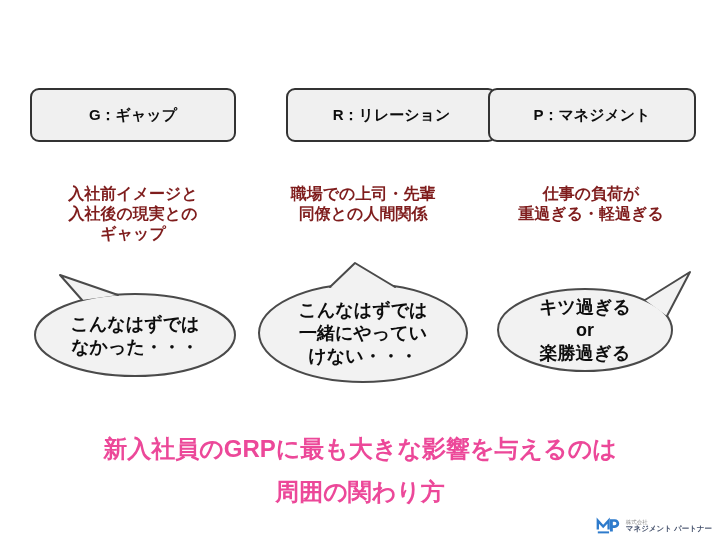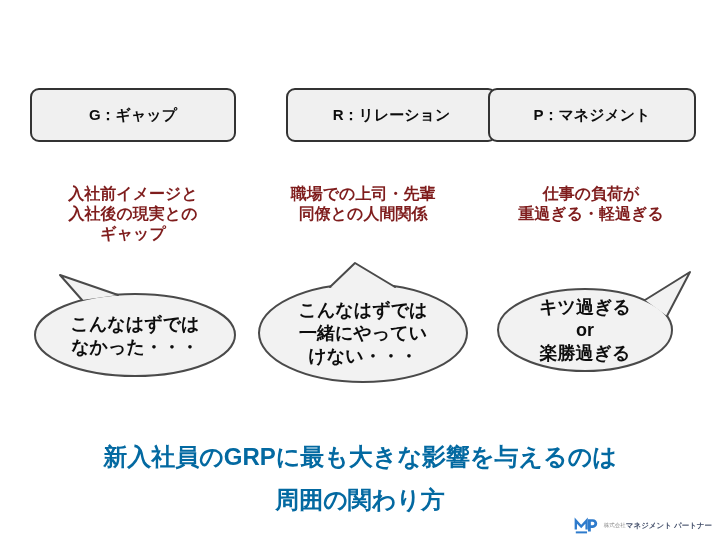--- a/index.html
+++ b/index.html
@@ -47,30 +47,30 @@
     position:absolute;display:flex;align-items:center;justify-content:center;
     text-align:center;font-size:18px;font-weight:bold;color:#0d0d0d;
     line-height:23px;
   }
   .bt-g{left:40px;top:298px;width:190px;height:76px;}
   .bt-r{left:260px;top:286px;width:206px;height:94px;}
   .bt-p{left:499px;top:291px;width:172px;height:78px;}
 
   .conclusion{
     position:absolute;left:0;width:720px;text-align:center;
-    font-size:24px;font-weight:bold;color:#0369a1;margin-top:8px;
+    font-size:24px;font-weight:bold;color:#ec4899;
   }
   .c1{top:433px;}
   .c2{top:476px;}
 
   .logo{
     position:absolute;right:8px;bottom:5px;
     display:flex;align-items:center;gap:3px;
   }
-  .logo-text{display:flex;flex-direction:row;line-height:1.15;}
+  .logo-text{display:flex;flex-direction:column;line-height:1.15;}
   .logo-prefix{font-size:5.5px;color:#8a8a8a;}
   .logo-name{font-size:7.5px;font-weight:bold;color:#44506b;}
 </style>
 </head>
 <body>
 
 <div class="slide">
 
 
   <div class="factor-box box-g">

